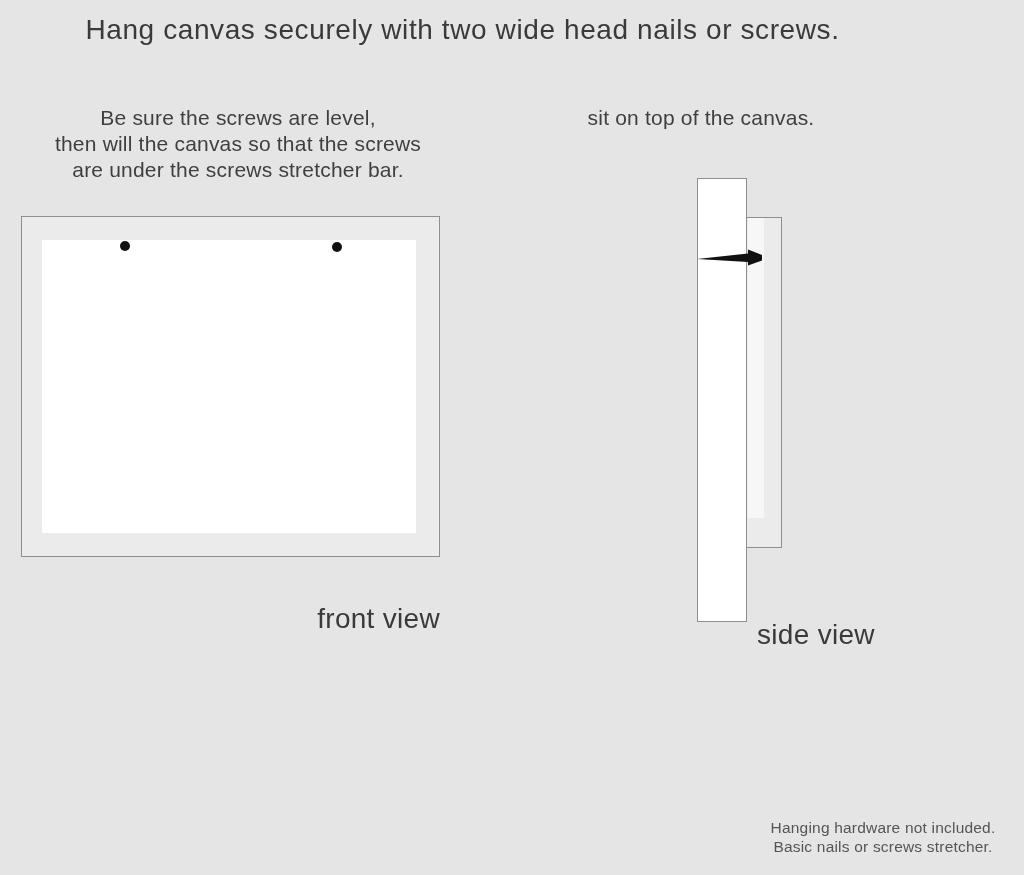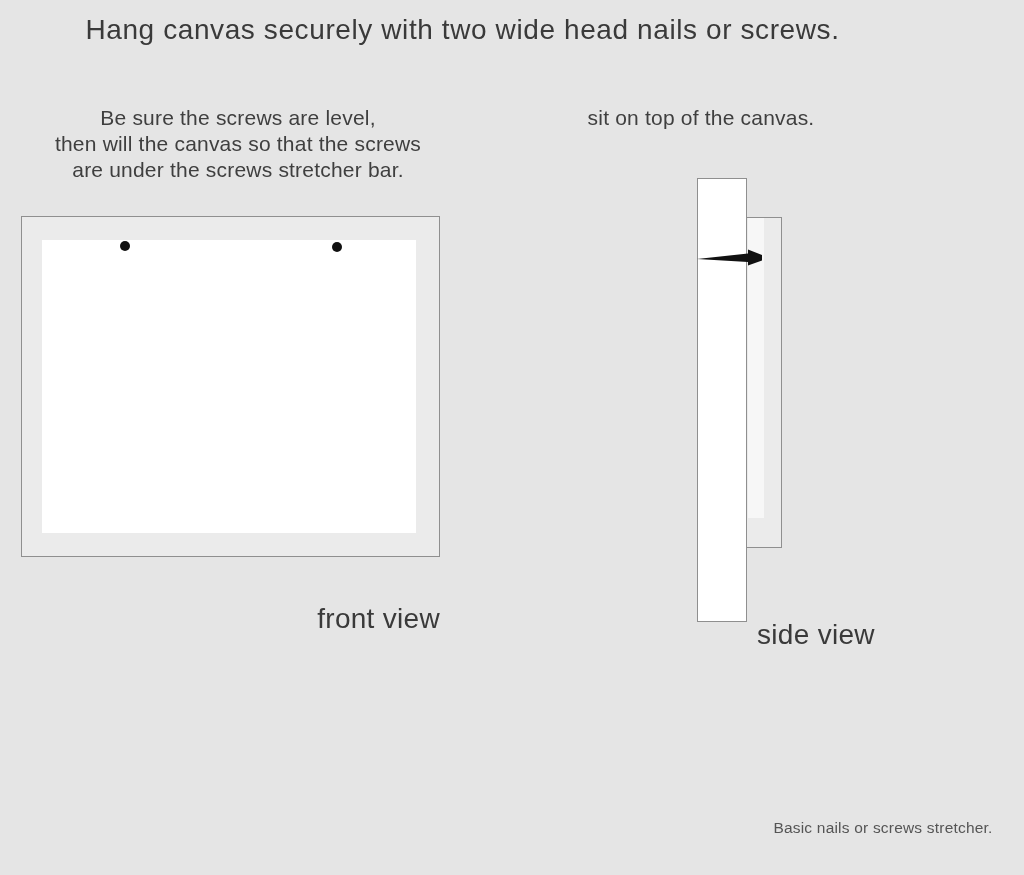--- a/index.html
+++ b/index.html
@@ -76,16 +76,17 @@
     <div class="canvas-side-inner"></div>
   </div>
   <div class="wall-bar"></div>
   <svg class="nail" width="90" height="36" viewBox="0 0 90 36" aria-hidden="true">
     <polygon points="7,19 58,13.5 58,22" fill="#111111"></polygon>
     <polygon points="58,9.5 72,15 72,20.5 58,25.5" fill="#111111"></polygon>
   </svg>
   <div class="view-label side-label">side view</div>
 
   <div class="footer">
+    <div>Hanging hardware not included.</div>
     <div>Basic nails or screws stretcher.</div>
   </div>
 
 </div>
 
 </body></html>

